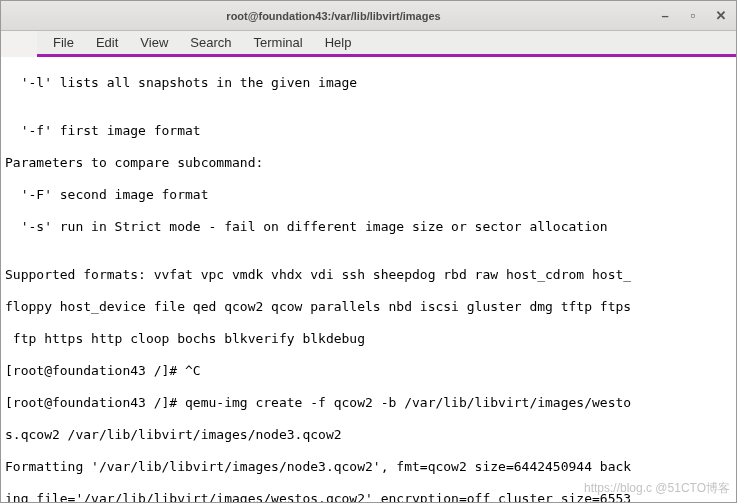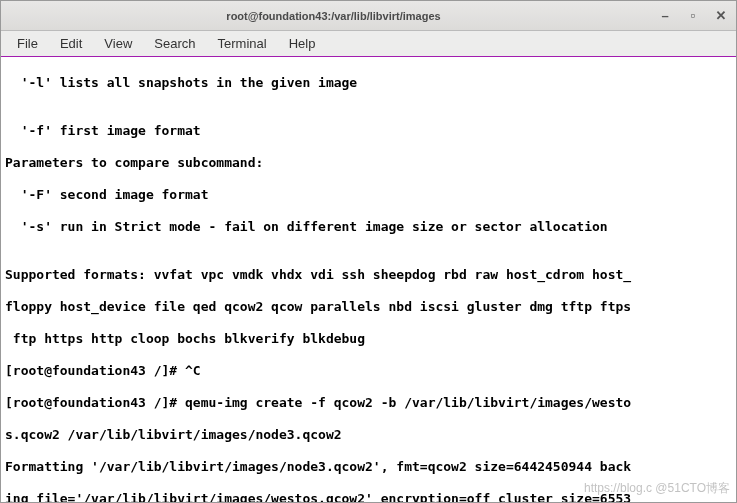--- a/index.html
+++ b/index.html
@@ -33,41 +33,42 @@
   width: 14px; height: 14px; display:flex; align-items:center; justify-content:center;
   color: #555; font-size: 13px; cursor: pointer; font-weight: bold;
 }
 .menubar {
   height: 26px;
   display: flex;
   align-items: center;
   padding: 0 6px;
   gap: 2px;
   background: #ededec;
-  border-bottom: 1px solid #a21caf;
+  border-bottom: 3px solid #a21caf;
+  margin-left: 36px;
 }
 .menu-item {
   padding: 3px 10px;
   font-size: 13px;
   color: #333;
   cursor: pointer;
 }
 .terminal {
   flex: 1;
   background: #fff;
   font-family: "DejaVu Sans Mono", "Courier New", monospace;
   font-size: 13px;
   line-height: 16px;
   color: #000;
   padding: 2px 4px;
   white-space: pre;
   overflow: hidden;
   position: relative;
 }
-.line { white-space: pre; font-weight: bold; }
+.line { white-space: pre; }
 .watermark {
   position: absolute;
   right: 6px;
   bottom: 6px;
   font-size: 12px;
   color: rgba(120,120,120,0.45);
   font-family: sans-serif;
 }
 </style>
 </head>

